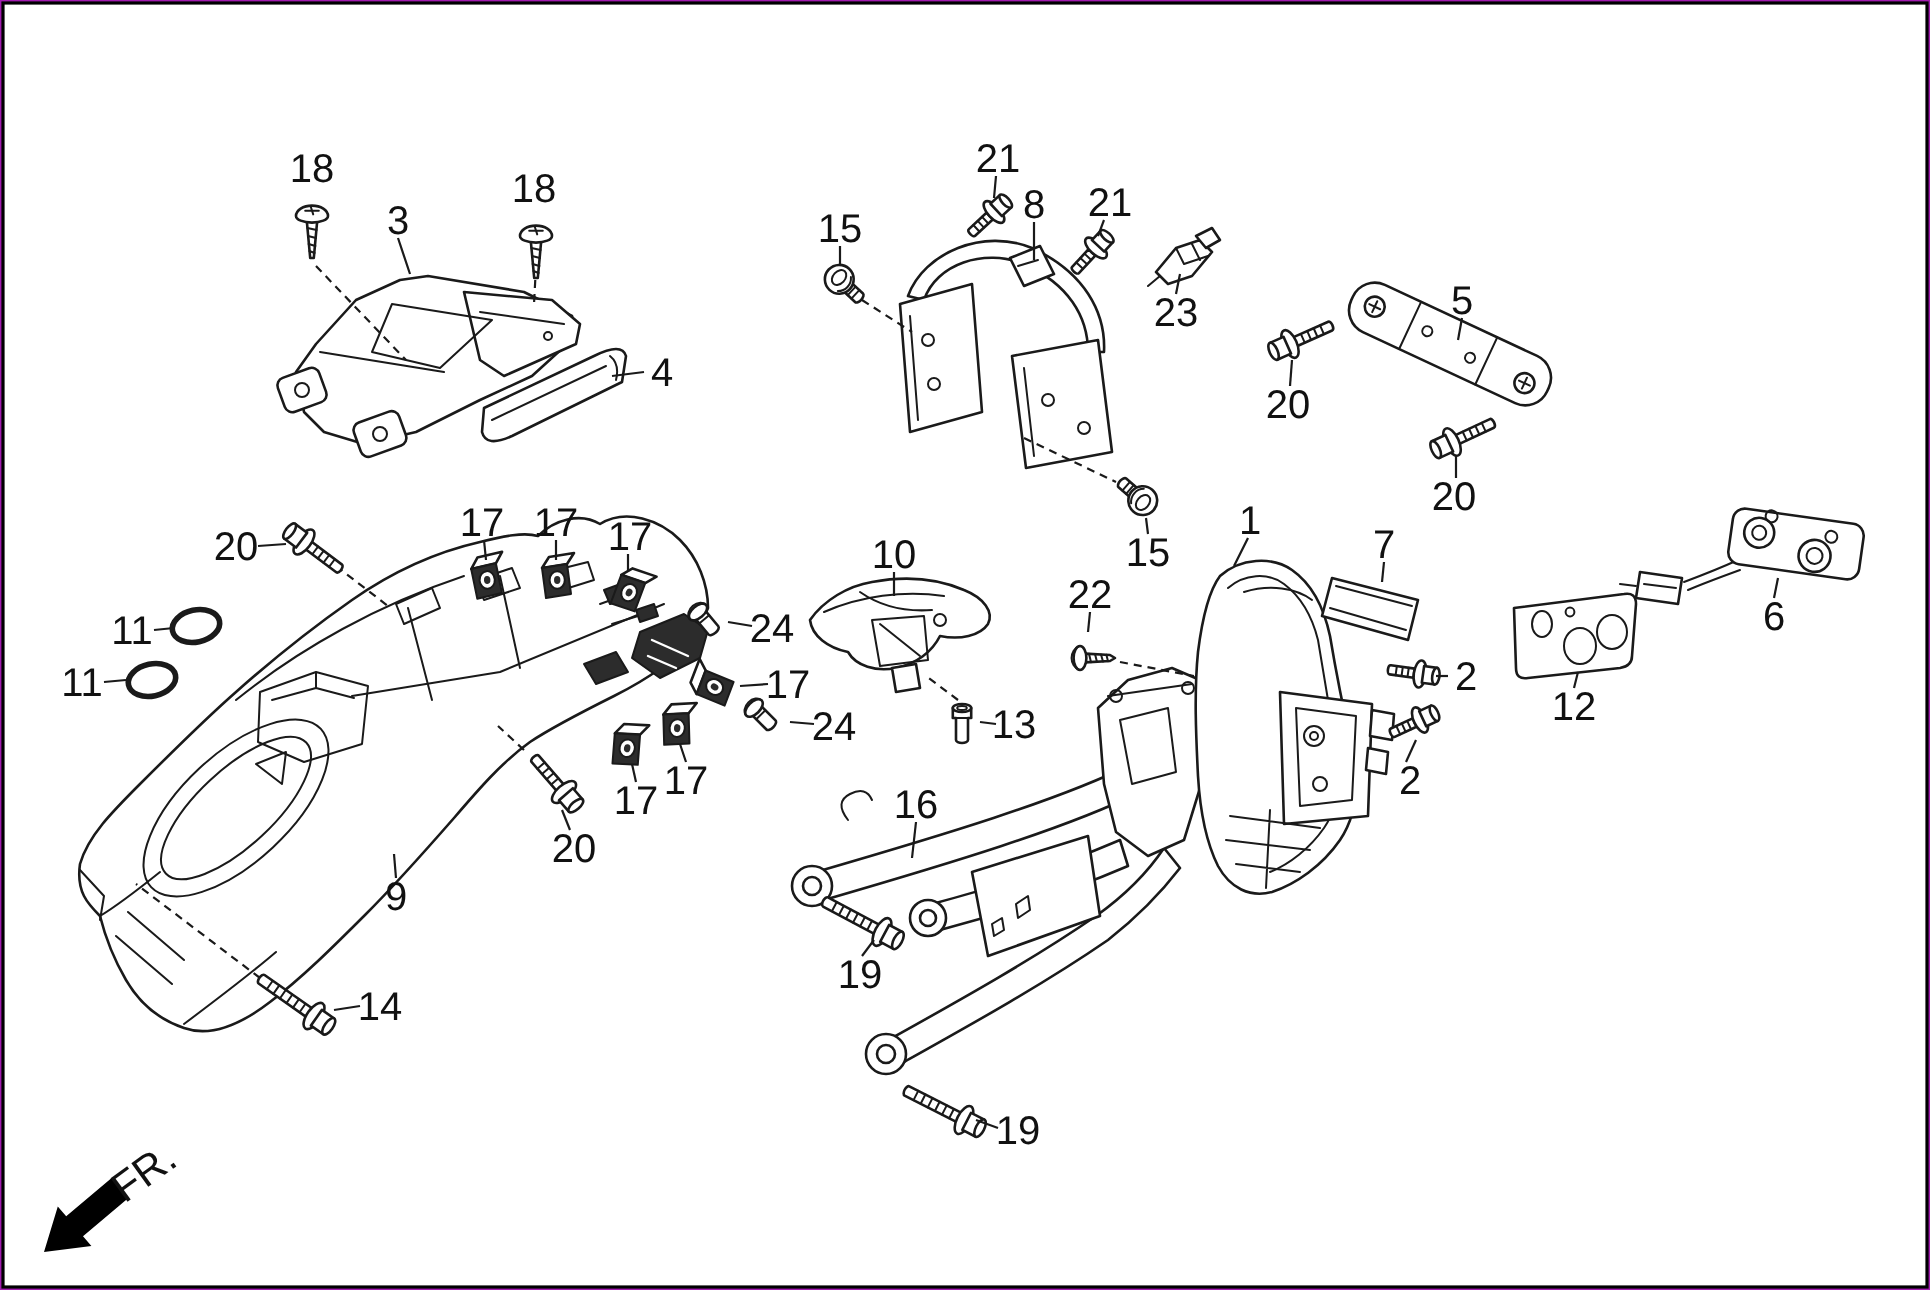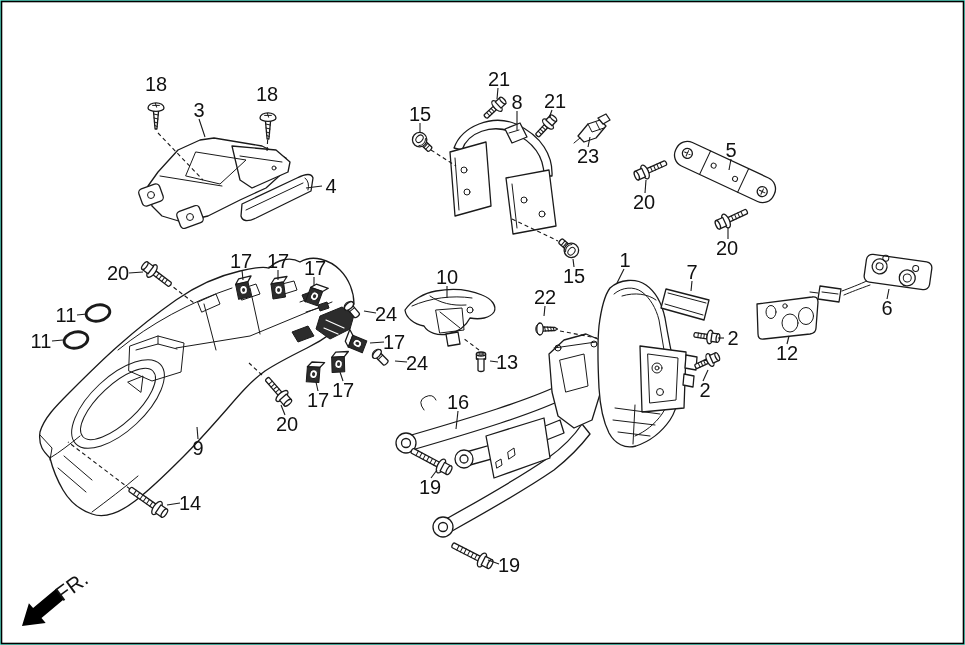--- a/index.html
+++ b/index.html
@@ -1,16 +1,16 @@
 <!DOCTYPE html>
 <html><head>
 <meta charset="utf-8">
 <style>
   html,body{margin:0;padding:0;background:#fff;}
-  .stage{width:965px;height:645px;position:relative;background:#5eead4;}
+  .stage{width:965px;height:645px;position:relative;background:#a21caf;}
   svg{display:block;}
   .thin{fill:none;stroke:#1a1a1a;stroke-width:1;stroke-linejoin:round;stroke-linecap:round;}
   .lnf{fill:#ffffff;stroke:#1a1a1a;stroke-width:1.3;stroke-linejoin:round;}
   .dark{fill:#2c2c2c;stroke:#1a1a1a;stroke-width:1;stroke-linejoin:round;}
   .wslit{fill:none;stroke:#ffffff;stroke-width:1.2;stroke-linecap:round;}
   .dash{fill:none;stroke:#1a1a1a;stroke-width:1.1;stroke-dasharray:4 3;}
   .leader{stroke:#1a1a1a;stroke-width:1.1;}
   .callout{font:20px "Liberation Sans", sans-serif;fill:#111;text-anchor:middle;}
   .fr-label{font:21px "Liberation Sans", sans-serif;fill:#111;text-anchor:middle;}
 </style>

